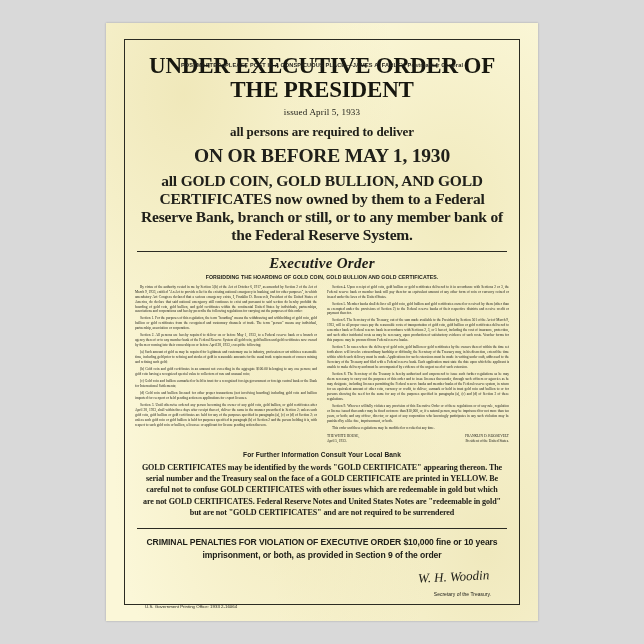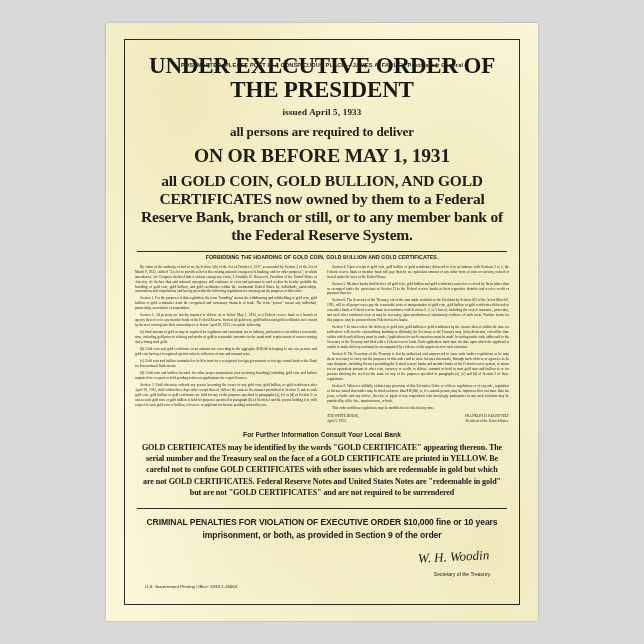--- a/index.html
+++ b/index.html
@@ -74,21 +74,21 @@
     font-family: "Liberation Serif", serif;
     font-weight: bold;
     font-size: 23px;
     line-height: 1.06;
     letter-spacing: -0.2px;
     margin-top: 10px;
     color: #17170f;
   }
   .hdr-sub {
     text-align: center;
-    font-weight: bold;
+    font-weight: normal;
     font-size: 9px;
     margin-top: 4px;
     letter-spacing: 0.2px;
   }
   .hdr2 {
     text-align: center;
     font-size: 13px;
     font-weight: bold;
     margin-top: 7px;
     letter-spacing: -0.1px;
@@ -246,25 +246,26 @@
 <div id="page">
   <div id="poster">
     <div id="inner">
       <div class="content">
 
         <div class="postmaster">POSTMASTER: PLEASE POST IN A CONSPICUOUS PLACE.—JAMES A. FARLEY, Postmaster General</div>
 
         <div class="hdr1">UNDER EXECUTIVE ORDER OF THE PRESIDENT</div>
         <div class="hdr-sub">issued April 5, 1933</div>
         <div class="hdr2">all persons are required to deliver</div>
-        <div class="hdr3">ON OR BEFORE MAY 1, 1931</div>
+        <div class="hdr3">ON OR BEFORE MAY 1, 1930</div>
         <div class="hdr4">all GOLD COIN, GOLD BULLION, AND GOLD CERTIFICATES now owned by them to a Federal Reserve Bank, branch or still, or to any member bank of the Federal Reserve System.</div>
 
         <div class="rule"></div>
 
+        <div class="eo-title">Executive Order</div>
         <div class="eo-head">FORBIDDING THE HOARDING OF GOLD COIN, GOLD BULLION AND GOLD CERTIFICATES.</div>
 
         <div class="cols">
           <div class="col">
             <p>By virtue of the authority vested in me by Section 5(b) of the Act of October 6, 1917, as amended by Section 2 of the Act of March 9, 1933, entitled "An Act to provide relief in the existing national emergency in banking, and for other purposes", in which amendatory Act Congress declared that a serious emergency exists, I, Franklin D. Roosevelt, President of the United States of America, do declare that said national emergency still continues to exist and pursuant to said section do hereby prohibit the hoarding of gold coin, gold bullion, and gold certificates within the continental United States by individuals, partnerships, associations and corporations and hereby prescribe the following regulations for carrying out the purposes of this order:</p>
             <p>Section 1. For the purposes of this regulation, the term "hoarding" means the withdrawing and withholding of gold coin, gold bullion or gold certificates from the recognized and customary channels of trade. The term "person" means any individual, partnership, association or corporation.</p>
             <p>Section 2. All persons are hereby required to deliver on or before May 1, 1933, to a Federal reserve bank or a branch or agency thereof or to any member bank of the Federal Reserve System all gold coin, gold bullion and gold certificates now owned by them or coming into their ownership on or before April 28, 1933, except the following:</p>
             <p>(a) Such amount of gold as may be required for legitimate and customary use in industry, profession or art within a reasonable time, including gold prior to refining and stocks of gold in reasonable amounts for the usual trade requirements of owners mining and refining such gold;</p>
             <p>(b) Gold coin and gold certificates in an amount not exceeding in the aggregate $100.00 belonging to any one person; and gold coin having a recognized special value to collectors of rare and unusual coin;</p>
             <p>(c) Gold coin and bullion earmarked or held in trust for a recognized foreign government or foreign central bank or the Bank for International Settlements;</p>

